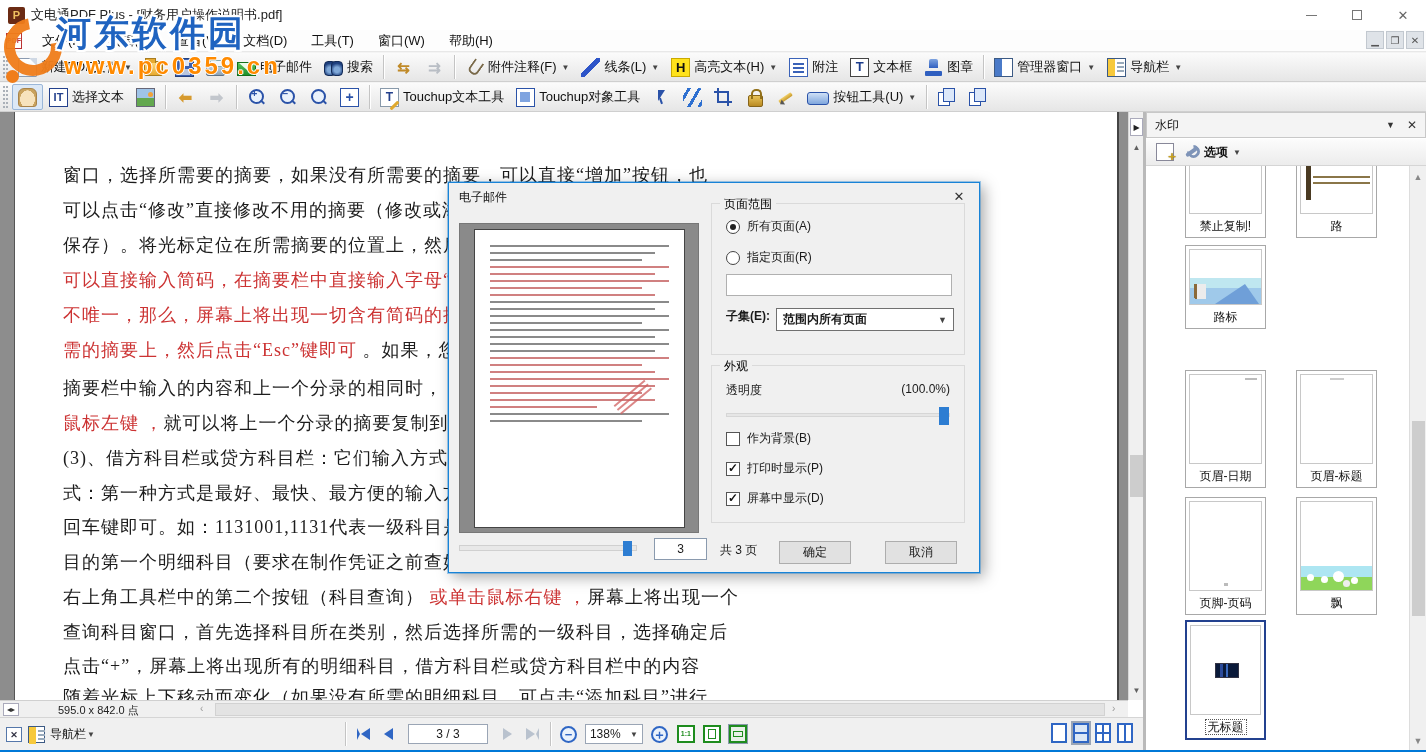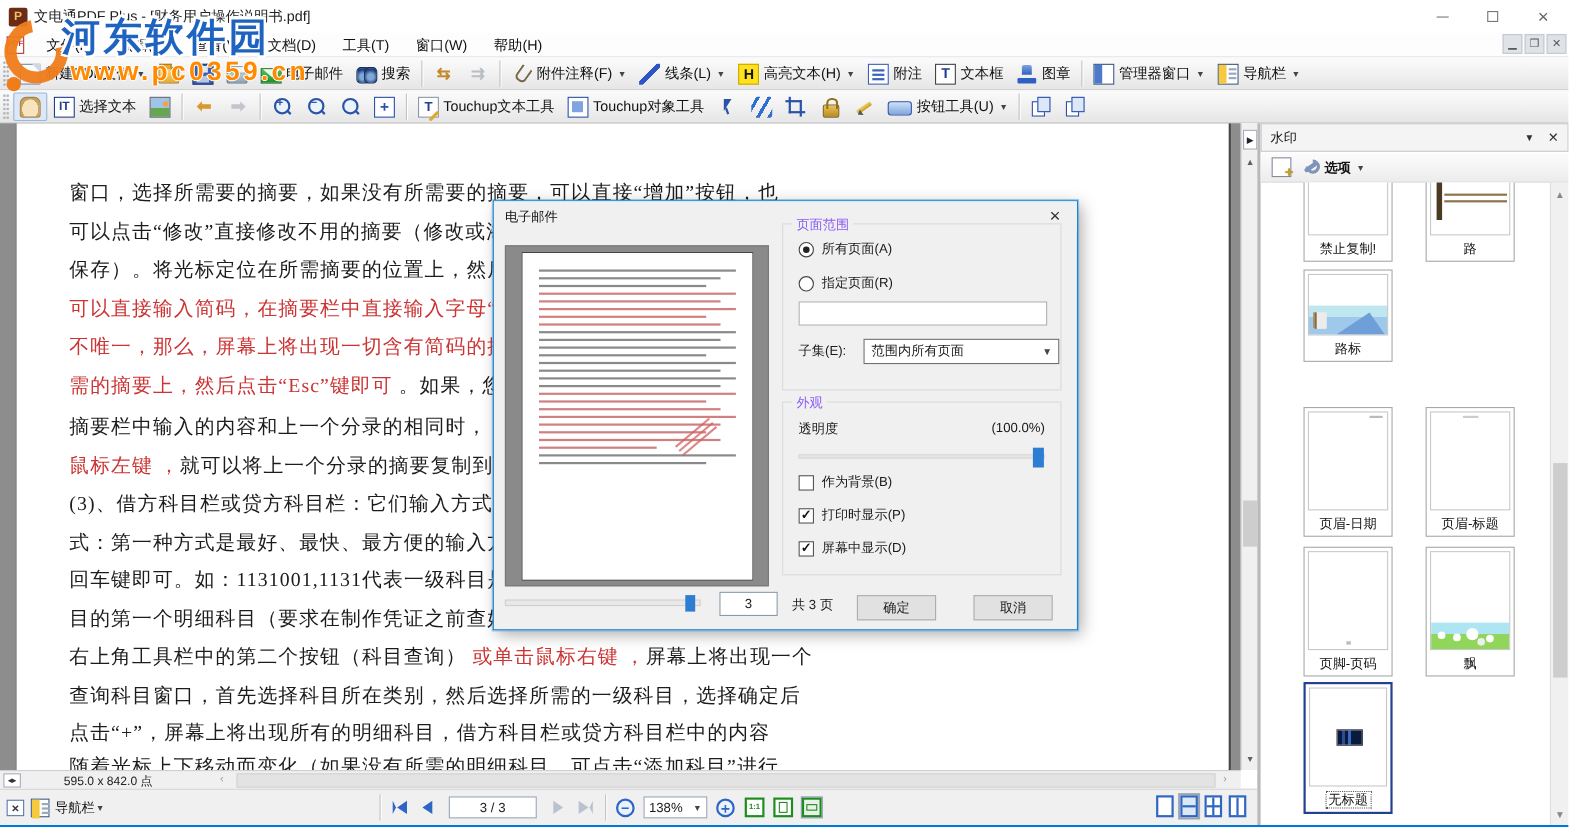--- a/index.html
+++ b/index.html
@@ -190,28 +190,28 @@
   .pvl { height:2px; margin-bottom:5px; background:#8a8a8a; }
   .pvl.r { background:#d08080; }
   .pvl.w92 { width:92%; } .pvl.w85 { width:85%; } .pvl.w60 { width:60%; }
   .pvstamp { position:absolute; right:28px; top:160px; width:40px; height:22px; transform:rotate(-40deg); opacity:.75; }
   .pvstamp i { display:block; height:2px; margin-bottom:3px; background:#d06060; }
   .pgslider { position:absolute; left:10px; top:362px; width:178px; height:6px; background:#e8e8e8; border:1px solid #d0d0d0; }
   .pgthumb { position:absolute; left:163px; top:-5px; width:9px; height:15px; background:#2d7dd2; }
   .pgnum { position:absolute; left:205px; top:355px; width:53px; height:22px; background:#fff; border:1px solid #8a9aae; text-align:center; line-height:21px; font-size:12px; }
   .pgtotal { position:absolute; left:271px; top:359px; font-size:12px; }
   .grp { position:absolute; border:1px solid #dadada; }
-  .grp .legend { position:absolute; left:8px; top:-8px; background:#f0f0f0; padding:0 4px; font-size:12px; color:#8b5cf6; }
+  .grp .legend { position:absolute; left:8px; top:-8px; background:#f0f0f0; padding:0 4px; font-size:12px; color:#000000; }
   .grp1 { left:262px; top:20px; width:254px; height:152px; }
   .grp2 { left:262px; top:182px; width:254px; height:158px; }
   .radrow { display:flex; align-items:center; gap:7px; margin:14px 0 0 14px; font-size:12px; }
   .rb { width:14px; height:14px; border:1px solid #444; border-radius:50%; background:#fff; position:relative; flex:none; }
   .rb.on::after { content:""; position:absolute; left:3px; top:3px; width:6px; height:6px; border-radius:50%; background:#222; }
   .spectext { margin:8px 0 0 14px; width:226px; height:22px; background:#fff; border:1px solid #b0b0b0; }
-  .subsetrow { display:flex; align-items:center; gap:16px; margin:12px 0 0 14px; font-size:12px; }
+  .subsetrow { display:flex; gap:6px; margin:12px 0 0 14px; font-size:12px;font-weight:bold; }
   .combo { width:178px; height:23px; background:#fff; border:1px solid #707070; display:flex; align-items:center; justify-content:space-between; padding:0 6px; font-size:12px; }
   .combo .chev { color:#444; font-size:9px; }
   .oprow { display:flex; justify-content:space-between; margin:16px 14px 0 14px; font-size:12px; }
   .opslider { position:relative; margin:14px 14px 0 14px; height:4px; background:#e6e6e6; border:1px solid #d6d6d6; }
   .opthumb { position:absolute; right:0px; top:-7px; width:10px; height:18px; background:#2d7dd2; }
   .cbrow { display:flex; align-items:center; gap:7px; margin:13px 0 0 14px; font-size:12px; }
   .cb { width:14px; height:14px; border:1px solid #555; background:#fff; position:relative; flex:none; }
   .cb.on::after { content:"✓"; position:absolute; left:1px; top:-2px; font-size:12px; font-weight:bold; color:#111; }
   .dbtn { position:absolute; width:72px; height:23px; background:#e1e1e1; border:1px solid #adadad; text-align:center; line-height:21px; font-size:12px; }
   .okbtn { left:330px; top:358px; } .cancelbtn { left:436px; top:358px; }

